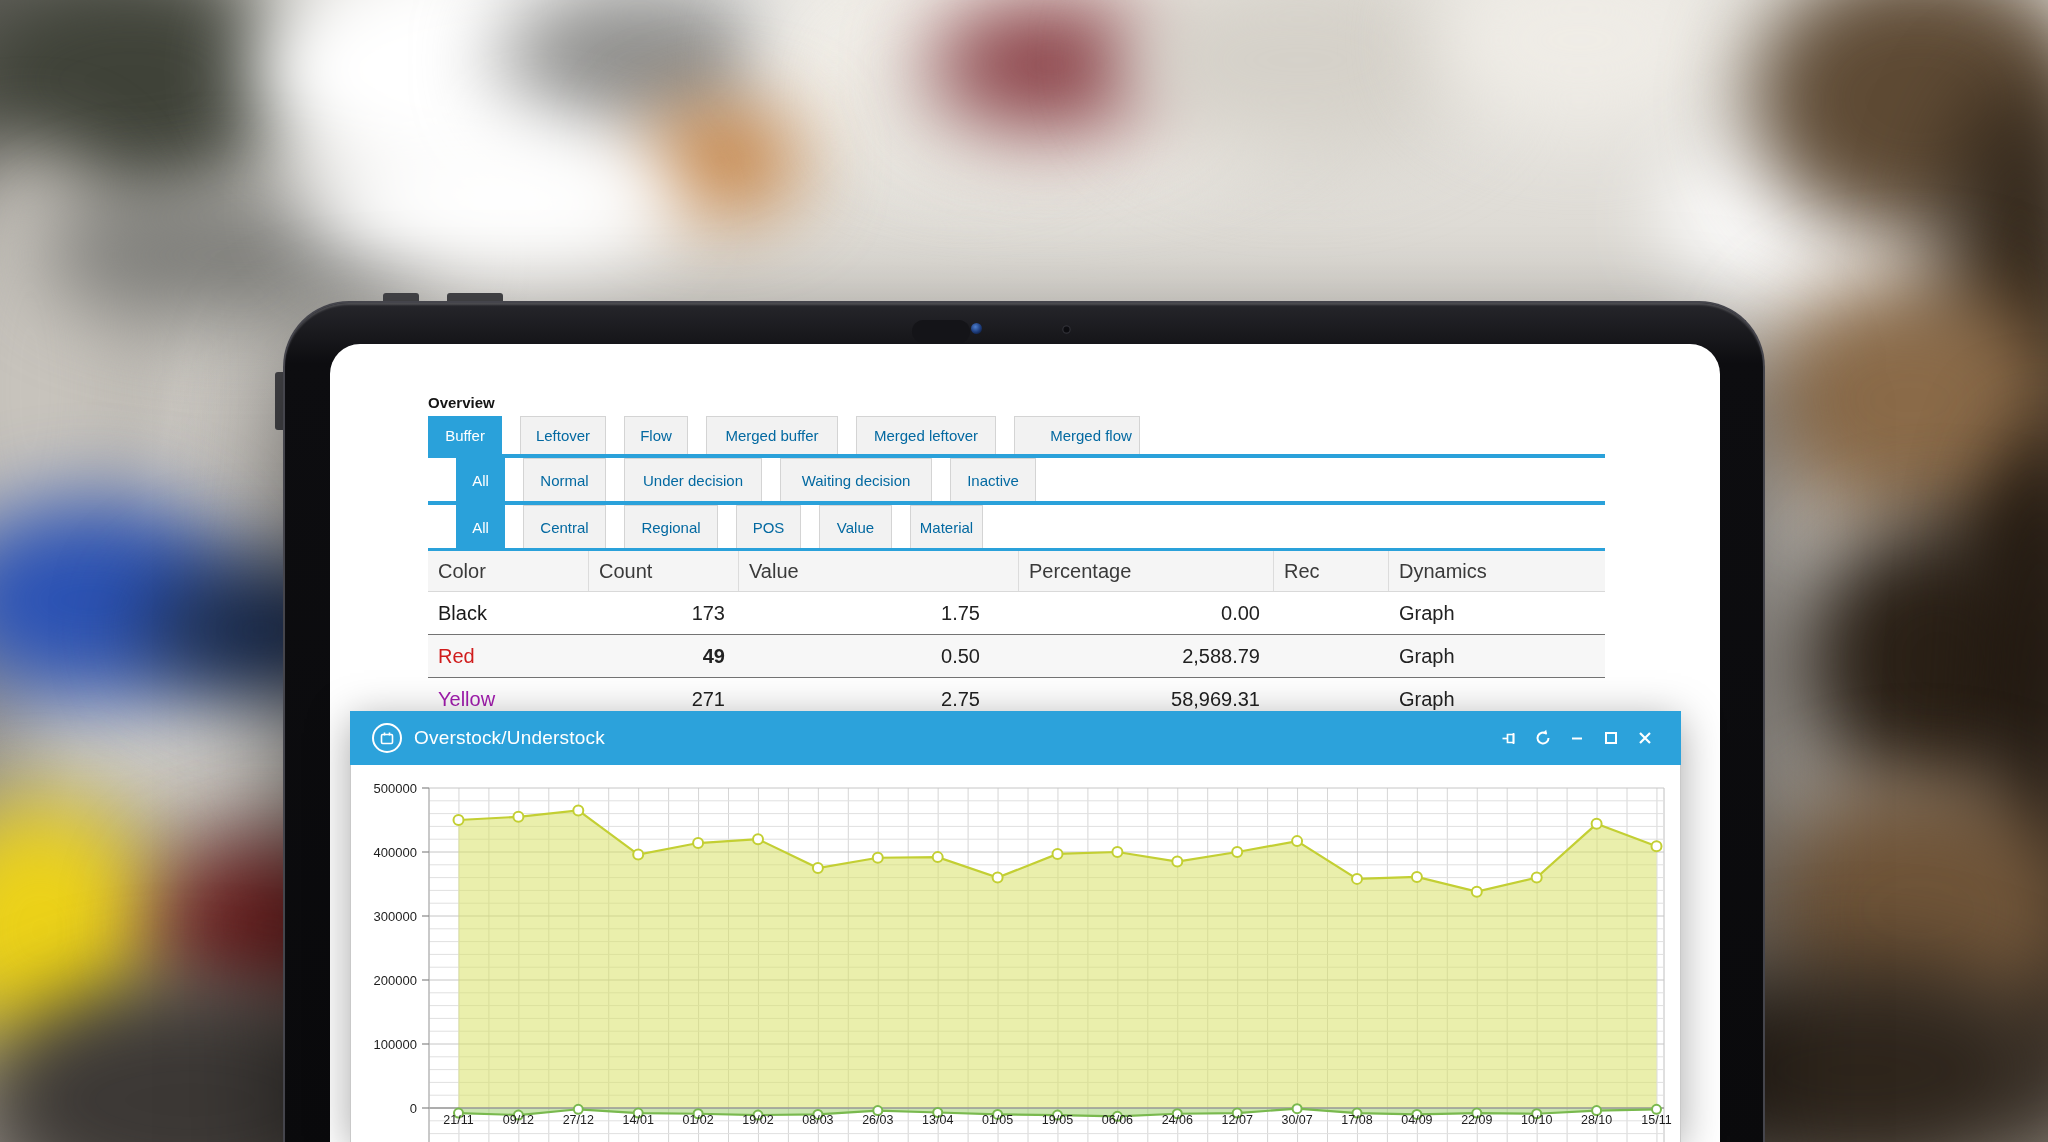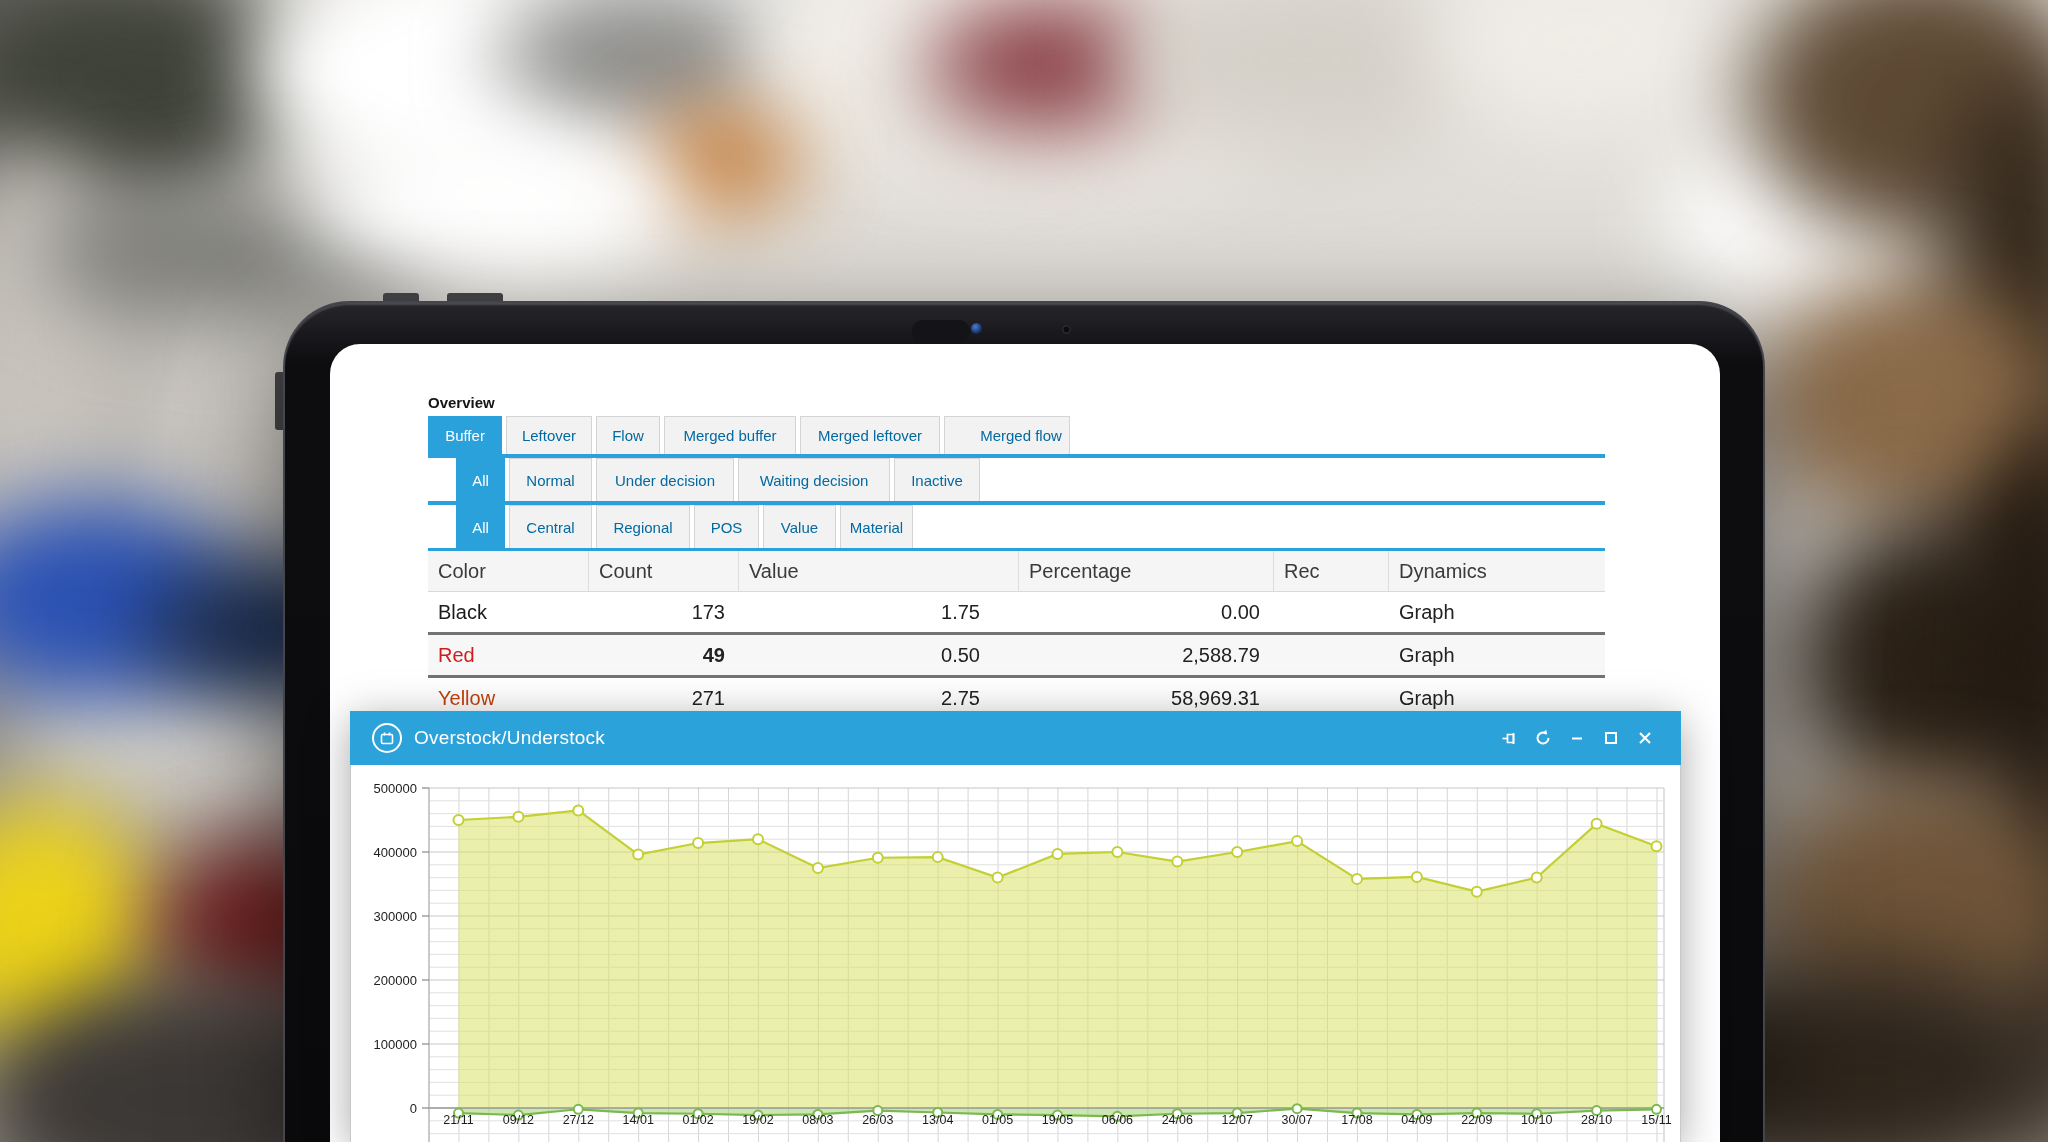--- a/index.html
+++ b/index.html
@@ -28,32 +28,32 @@
   .cam-dot-dark { position:absolute; left:1062px; top:325px; width:9px; height:9px; border-radius:50%;
     background:#0c0c10; box-shadow:inset 0 0 0 1.5px #2c2c32; }
 
   
   .screen { position:absolute; left:330px; top:344px; width:1390px; height:798px;
     background:#fff; border-radius:30px 30px 0 0; overflow:hidden; }
 
   .overview-label { position:absolute; left:98px; top:50px; font-size:15px; font-weight:bold; color:#141414; }
 
   .tabs { position:absolute; left:98px; top:72px; width:1177px; }
-  .tab-row { display:flex; column-gap:4px; border-bottom:4px solid #2aa1da; }
+  .tab-row { display:flex; column-gap:18px; border-bottom:4px solid #2aa1da; }
   .tab-row.r1 { height:42px; }
   .tab-row.r2, .tab-row.r3 { height:47px;padding-left:28px; }
   .tab { display:flex; align-items:center; justify-content:center; font-size:15px; color:#0369a1;
     background:#f2f2f2; border:1px solid #d4d4d4; border-bottom:none; cursor:default; }
   .tab.active { background:#2aa1da; border-color:#2aa1da; color:#fff; }
 
   .table { position:absolute; left:98px; top:207px; width:1177px; font-size:20px; }
   .t-head { display:flex; height:41px; background:#f5f5f5; border-bottom:1px solid #d9d9d9; }
   .t-head .cell { display:flex; align-items:center; padding-left:10px; color:#3a3a3a; border-right:1px solid #dcdcdc; }
   .t-head .cell:last-child { border-right:none; }
-  .t-row { display:flex; height:43px; border-bottom:3px solid #737373; background:#fff; }
+  .t-row { display:flex; height:43px; border-bottom:1px solid #737373; background:#fff; }
   .t-row.alt { background:#f7f7f7; }
   .t-row .cell { display:flex; align-items:center; padding-left:10px; color:#222; }
   .cell.num { justify-content:flex-end; padding-right:14px; padding-left:0; }
 
   
   .modal { position:absolute; left:350px; top:711px; width:1331px; height:431px;
     box-shadow:0 8px 40px rgba(0,0,0,.35); }
   .titlebar { position:relative; height:54px; background:#2ca2db; display:flex; align-items:center; }
   .title-icon { position:absolute; left:22px; top:12px; width:30px; height:30px; border:2px solid #fff; border-radius:50%;
     display:flex; align-items:center; justify-content:center; }
@@ -155,21 +155,21 @@
           </div>
           <div class="t-row alt">
             <div class="cell " style="color: rgb(208, 28, 28); width: 161px;">Red</div>
             <div class="cell num" style="width: 150px; font-weight: bold;">49</div>
             <div class="cell num" style="width: 255px;">0.50</div>
             <div class="cell num" style="width: 280px;">2,588.79</div>
             <div class="cell " style="width: 115px;"></div>
             <div class="cell " style="width: 216px;">Graph</div>
           </div>
           <div class="t-row">
-            <div class="cell " style="color: #c2410c; width: 161px;">Yellow</div>
+            <div class="cell " style="color: #a21caf; width: 161px;">Yellow</div>
             <div class="cell num" style="width: 150px;">271</div>
             <div class="cell num" style="width: 255px;">2.75</div>
             <div class="cell num" style="width: 280px;">58,969.31</div>
             <div class="cell " style="width: 115px;"></div>
             <div class="cell " style="width: 216px;">Graph</div>
           </div>
         </div>
     </div>
   </div>
 

